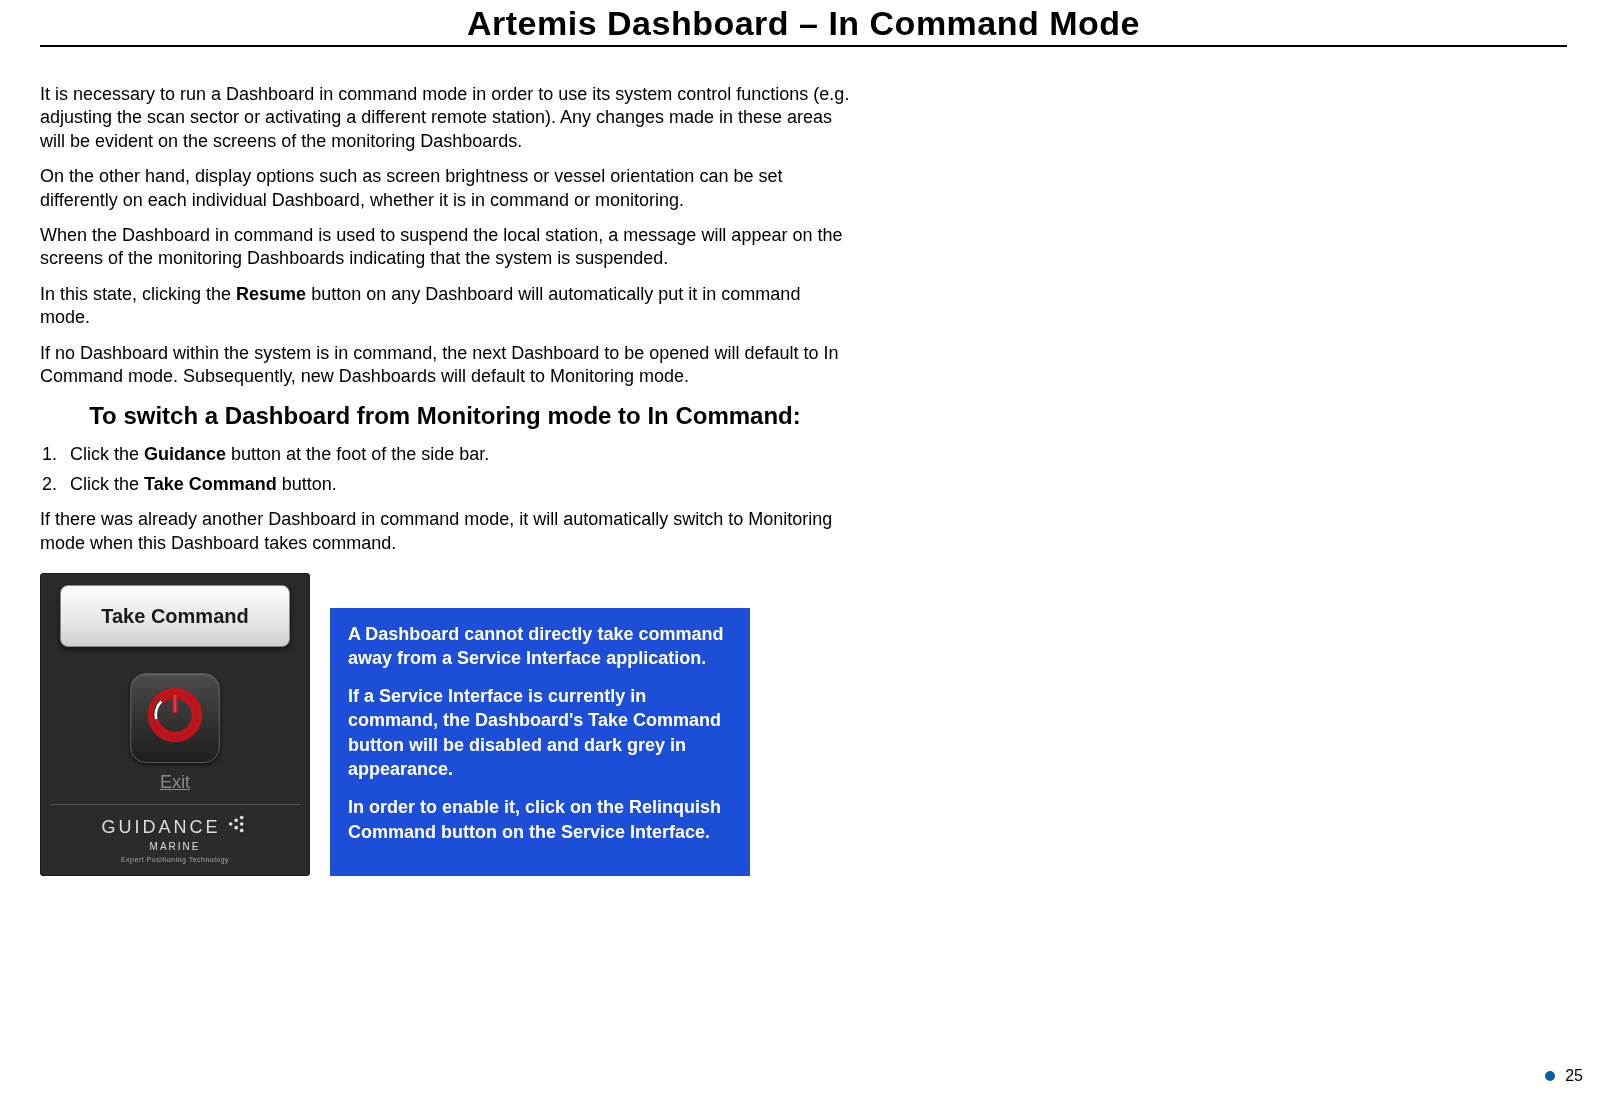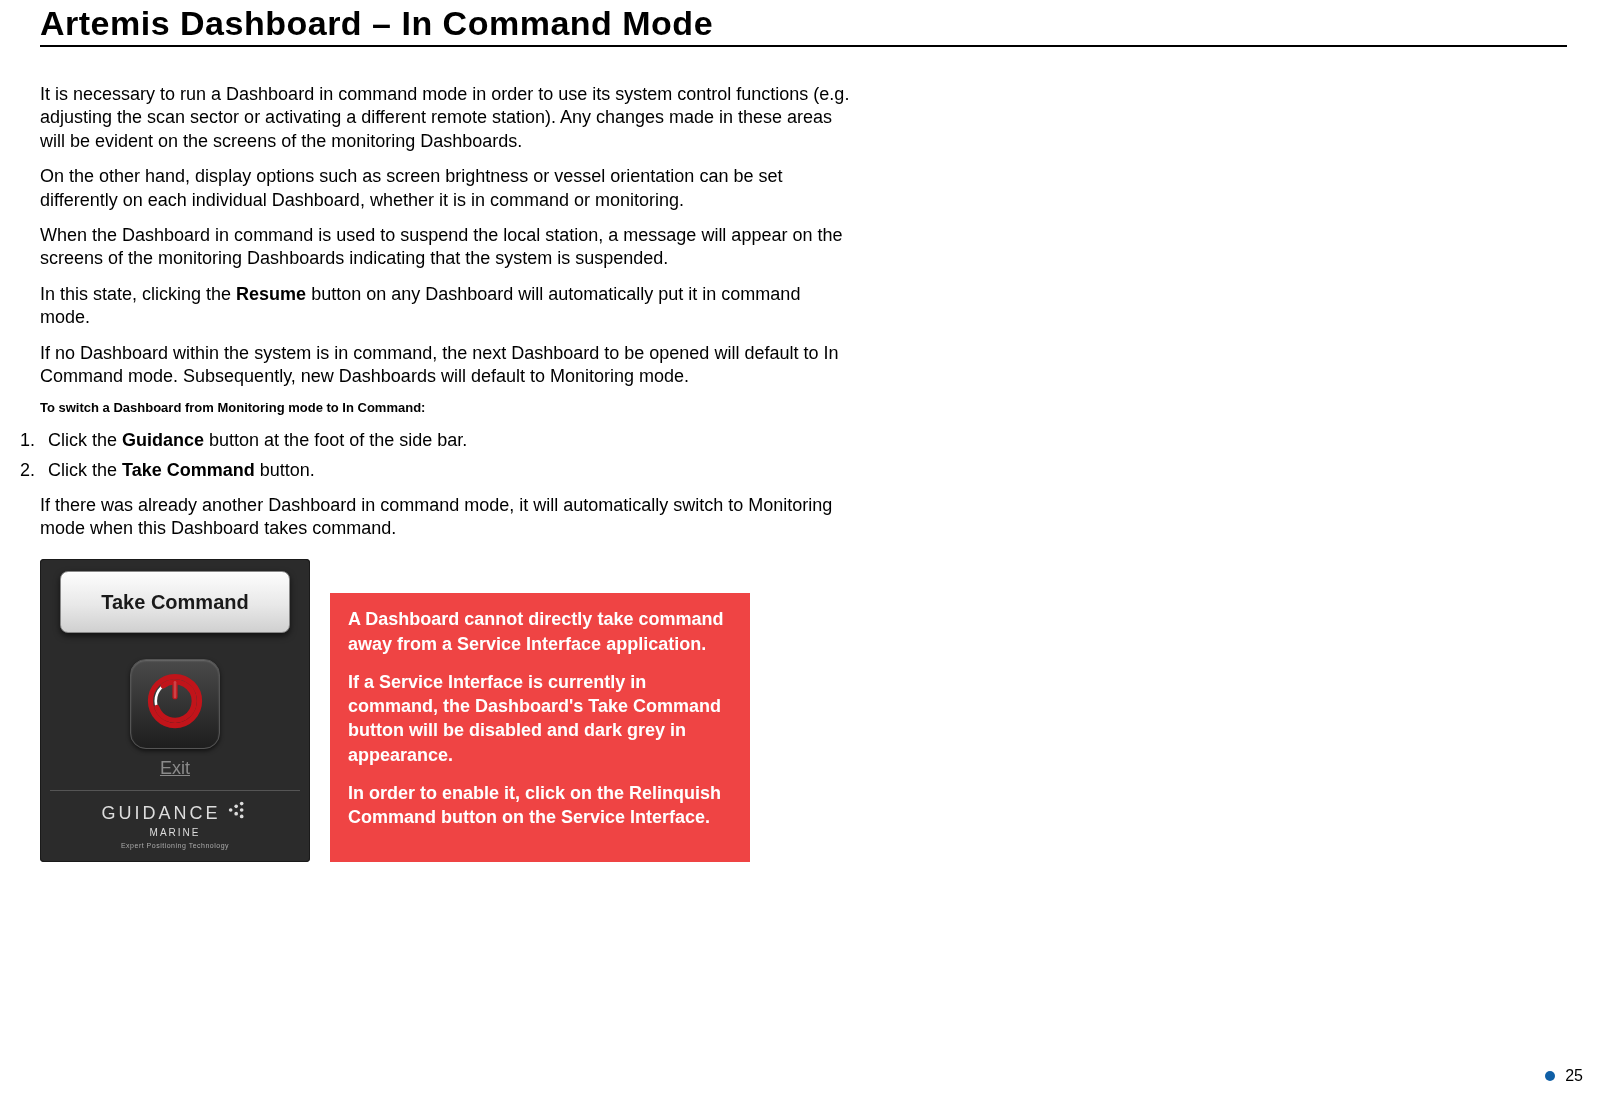--- a/index.html
+++ b/index.html
@@ -13,41 +13,44 @@
     padding: 0 40px;
   }
   .title {
     font-family: "Arial Black", Arial, sans-serif;
     font-weight: 900;
     font-size: 34px;
     letter-spacing: 0.5px;
     padding-top: 4px;
     padding-bottom: 2px;
     color: #000;
+    text-align: center;
   }
   .rule {
     border: none;
     border-top: 2px solid #000;
     margin-bottom: 36px;
   }
   .content {
     width: 810px;
     font-size: 18px;
     line-height: 1.3;
     color: #000;
   }
   .content p { margin-bottom: 12px; }
   .content strong { font-weight: 700; }
   .subhead {
     font-weight: 700;
-    font-size: 13px;
+    font-size: 24px;
     margin-top: 8px;
     margin-bottom: 10px;
+    text-align: center;
   }
   .content ol {
+    margin-left: 22px;
     margin-bottom: 12px;
   }
   .content ol li {
     padding-left: 8px;
     margin-bottom: 6px;
   }
   .figure-row {
     margin-top: 18px;
     display: flex;
     align-items: flex-end;
@@ -124,21 +127,21 @@
   }
   .brand-tag {
     color: #aaa;
     font-size: 7px;
     letter-spacing: 0.5px;
     margin-bottom: 4px;
   }
   .brand-dots svg { width: 22px; height: 22px; }
   
   .callout {
-    background: #ef4444;
+    background: #1d4ed8;
     color: #fff;
     font-weight: 700;
     font-size: 18px;
     line-height: 1.35;
     padding: 14px 18px 16px 18px;
     width: 420px;
   }
   .callout p { margin-bottom: 14px; }
   .callout p:last-child { margin-bottom: 16px; }
   

